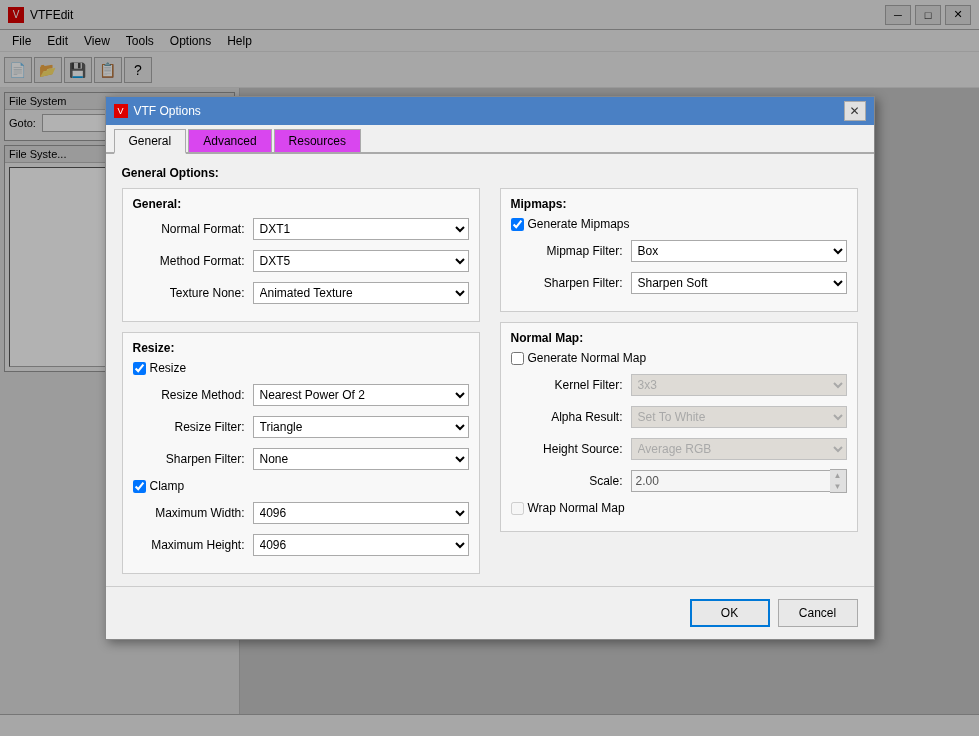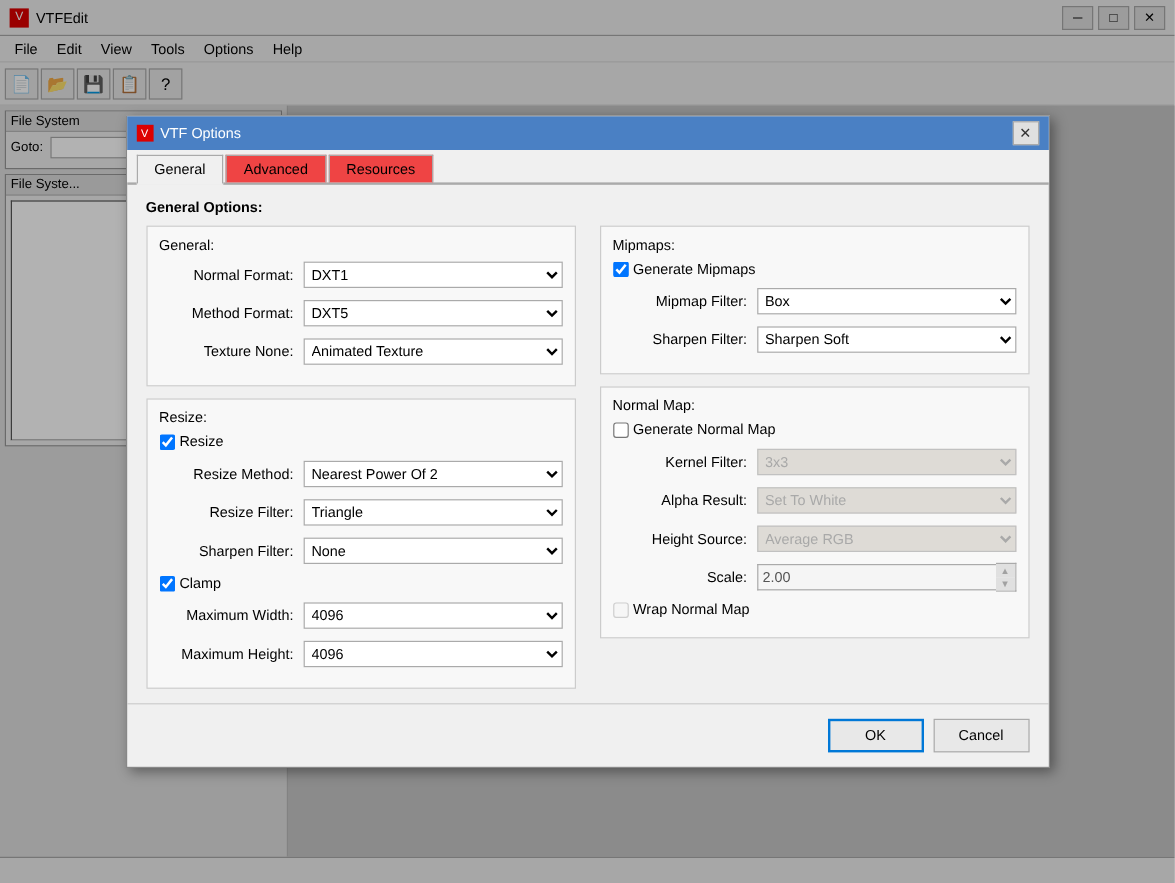--- a/index.html
+++ b/index.html
@@ -166,21 +166,21 @@
     .tabs {
       display: flex;
       border-bottom: 2px solid #aaa;
       padding: 4px 8px 0;
       background: #f0f0f0;
     }
     .tab {
       padding: 4px 14px;
       border: 1px solid #aaa;
       border-bottom: none;
-      background: #ef4444;
+      background: #d946ef;
       cursor: pointer;
       font-size: 12px;
       margin-right: 2px;
     }
     .tab.active {
       background: #f0f0f0;
       border-bottom: 2px solid #f0f0f0;
       margin-bottom: -2px;
       z-index: 1;
       position: relative;
@@ -243,21 +243,21 @@
     input[type="checkbox"] {
       width: 13px;
       height: 13px;
       cursor: pointer;
     }
     .checkbox-label {
       font-size: 12px;
     }
     .subsection-title {
       font-size: 12px;
-      font-weight: normal;
+      font-weight: bold;
       margin-bottom: 6px;
     }
 
     
     .spinbox-container {
       display: flex;
       align-items: center;
     }
     .spinbox-input {
       flex: 1;

